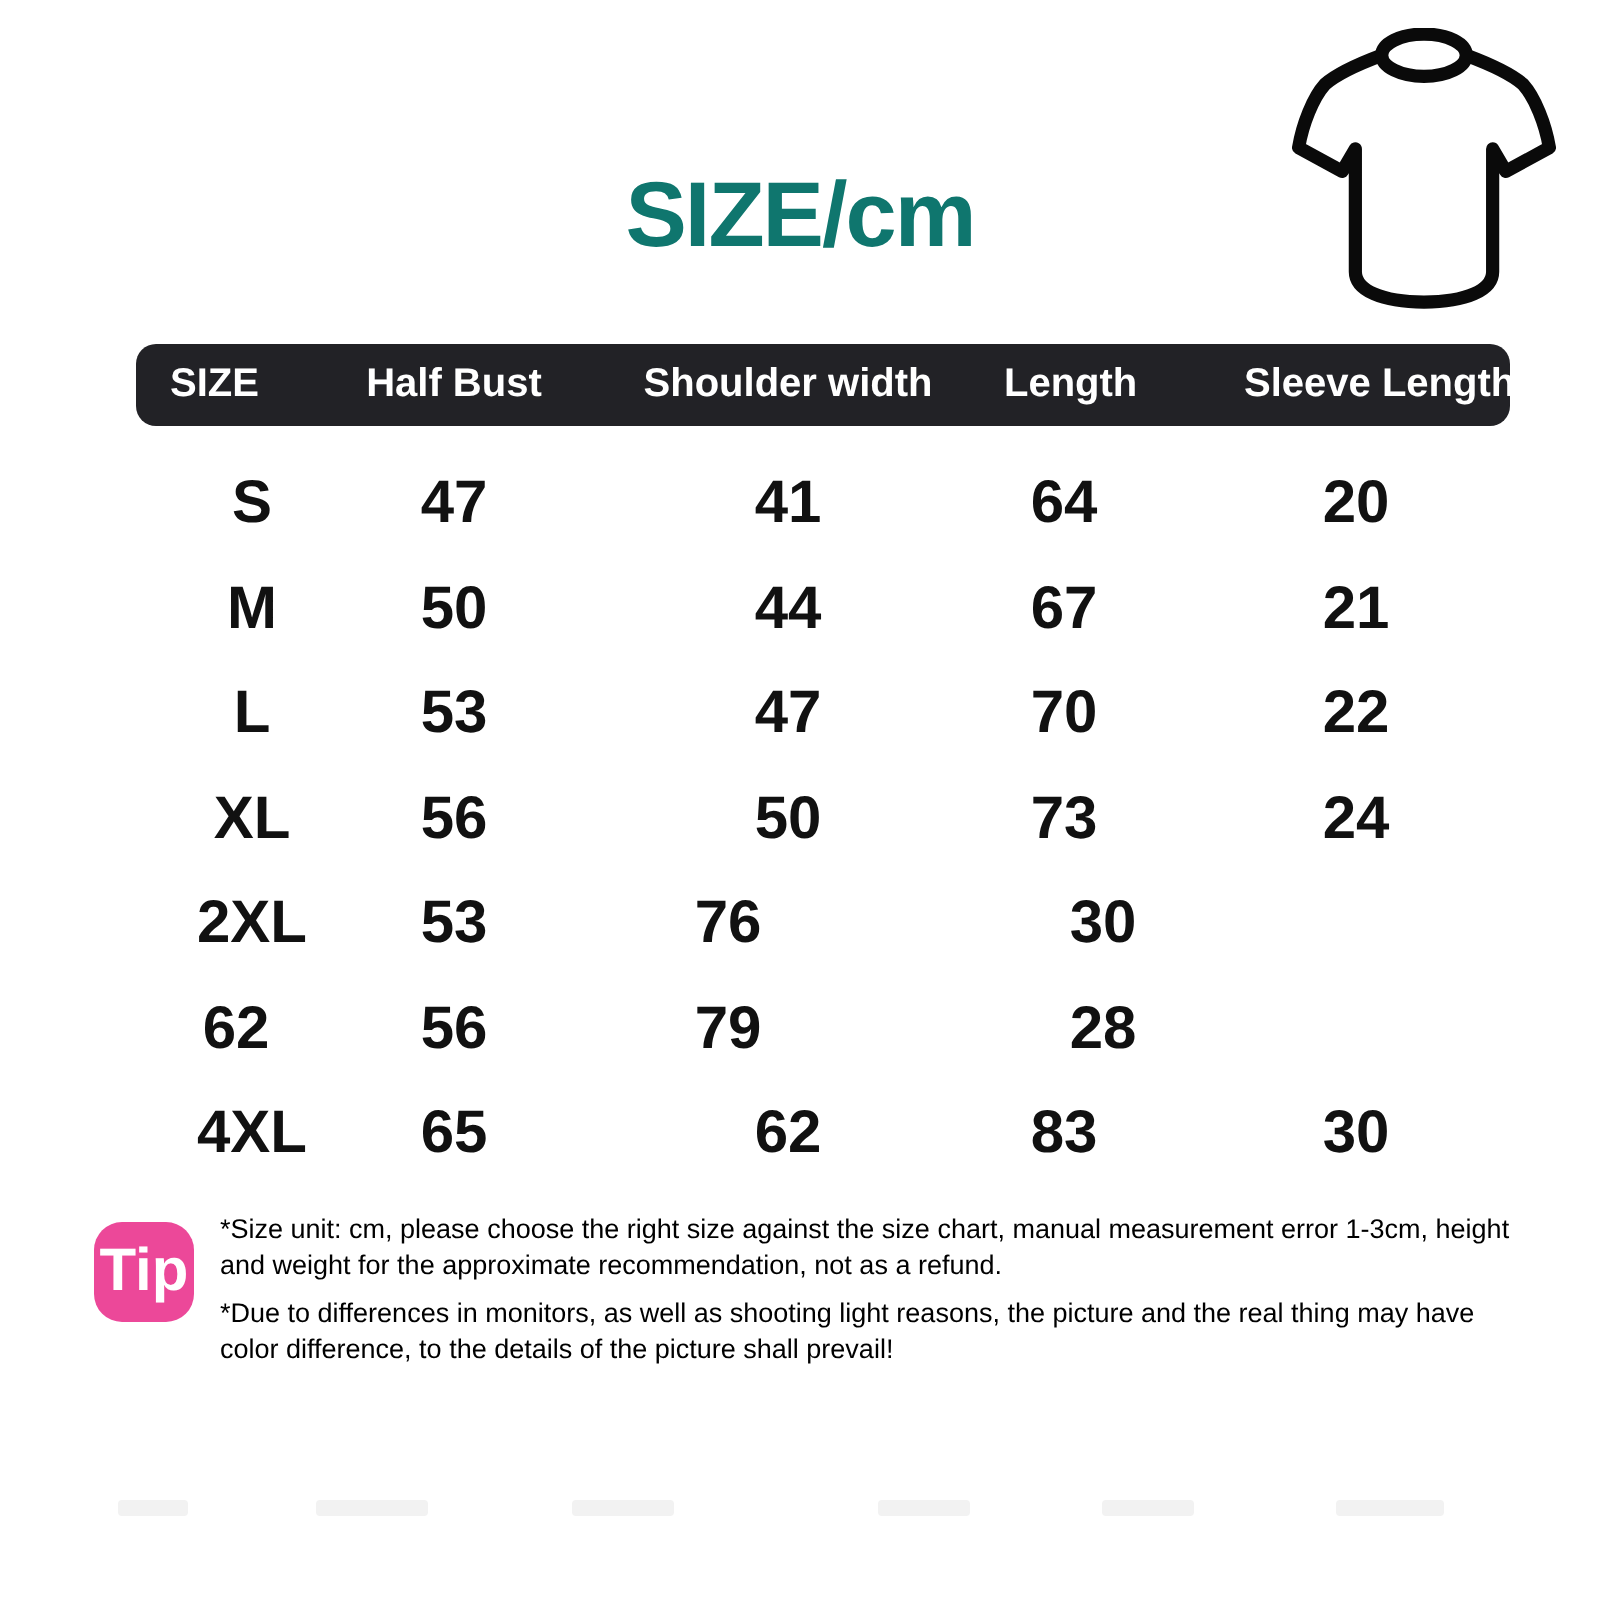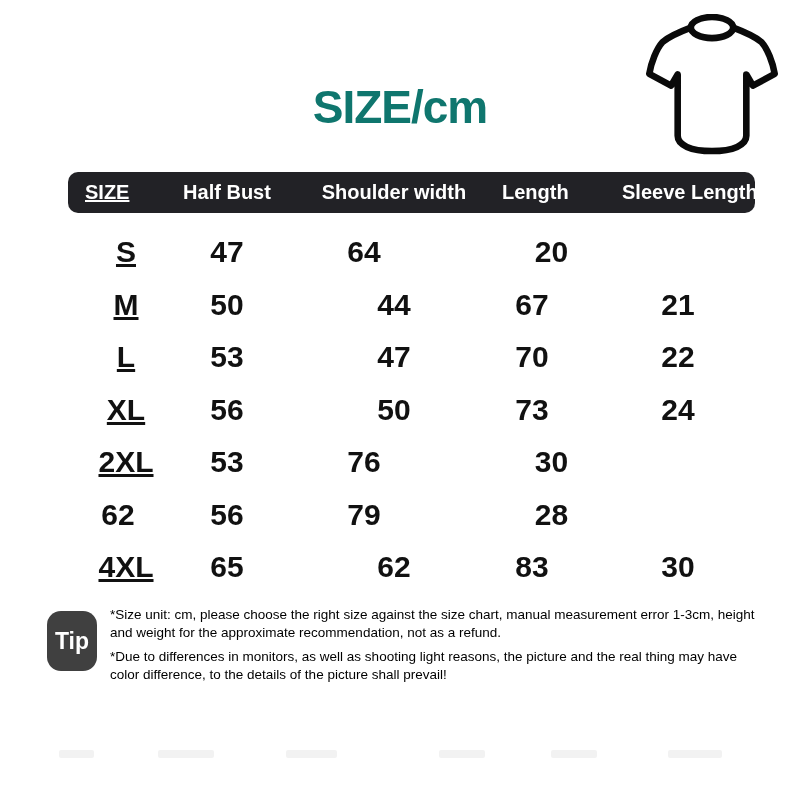--- a/index.html
+++ b/index.html
@@ -15,37 +15,37 @@
   .tshirt{position:absolute;left:646px;top:14px;width:132px;height:146px;}
   .tshirt svg{width:100%;height:100%;display:block;}
 
   .table-header{
     position:absolute;left:68px;top:172px;width:687px;height:41px;
     background:#222226;border-radius:10px;color:#ffffff;
     display:grid;grid-template-columns:100px 118px 216px 120px 133px;
     align-items:center;font-size:20px;font-weight:600;
   }
   .th{text-align:center;white-space:nowrap;}
-  .col-size{text-align:left;padding-left:17px;text-decoration:underline;}
+  .col-size{text-align:left;padding-left:17px;}
   .col-length{padding-right:60px;}
   .col-sleeve{padding-right:21px;}
 
   .table-body{position:absolute;left:68px;top:226px;width:687px;}
   .row{
     height:52.5px;display:grid;grid-template-columns:100px 118px 216px 120px 133px;
     align-items:center;font-size:30px;font-weight:700;color:#111111;
   }
   .cell{text-align:center;white-space:nowrap;}
   .row .col-size{padding-left:16px;}
 
   .tip-badge{
-    position:absolute;left:47px;top:611px;width:50px;height:60px;
-    background:#404040;border-radius:14px;color:#ffffff;
+    position:absolute;left:47px;top:611px;width:50px;height:50px;
+    background:#ec4899;border-radius:14px;color:#ffffff;
     display:flex;align-items:center;justify-content:center;
-    font-size:23px;font-weight:600;
+    font-size:30px;font-weight:600;
   }
   .tip-text{
     position:absolute;left:110px;top:606px;width:660px;
     font-size:13.5px;line-height:17.5px;color:#000000;
   }
   .tip-text p{margin:0;}
   .tip-text p + p{margin-top:7px;}
 
   .watermarks{position:absolute;left:0;top:750px;width:800px;height:10px;}
   .wm{position:absolute;top:0;height:8px;background:#f2f2f2;border-radius:2px;}
@@ -70,20 +70,21 @@
     <div class="th">Shoulder width</div>
     <div class="th col-length">Length</div>
     <div class="th col-sleeve">Sleeve Length</div>
   </div>
 
   <div class="table-body">
 
     <div class="row">
       <div class="cell col-size">S</div>
       <div class="cell">47</div>
+      <div class="cell">41</div>
       <div class="cell col-length">64</div>
       <div class="cell col-sleeve">20</div>
     </div>
 
     <div class="row">
       <div class="cell col-size">M</div>
       <div class="cell">50</div>
       <div class="cell">44</div>
       <div class="cell col-length">67</div>
       <div class="cell col-sleeve">21</div>

